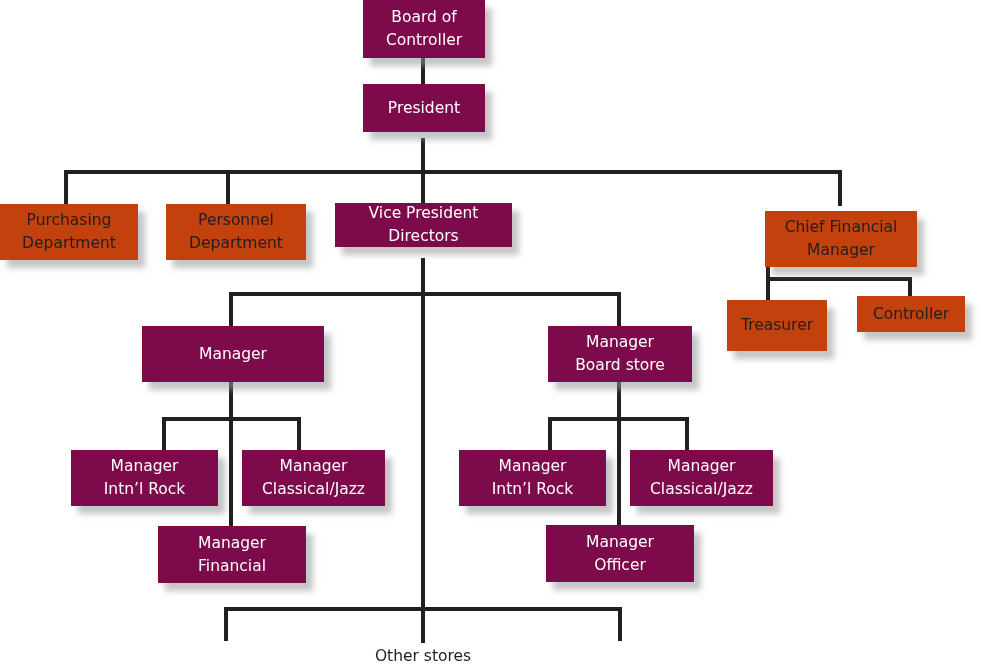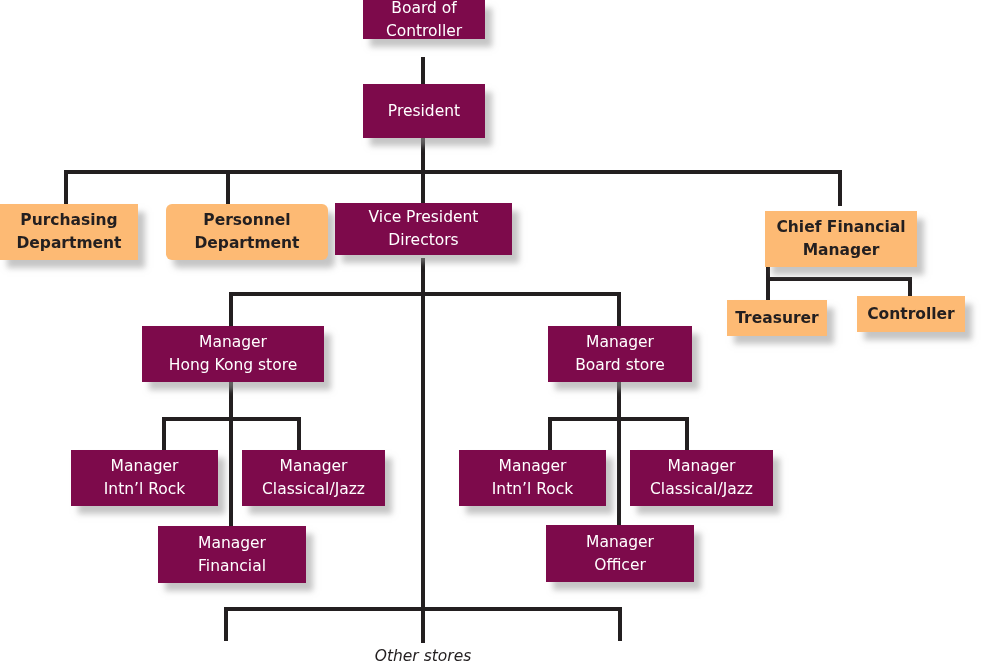--- a/index.html
+++ b/index.html
@@ -5,21 +5,21 @@
     html, body { margin: 0; padding: 0; background: #ffffff; }
     body { width: 981px; height: 669px; position: relative; overflow: hidden;
            font-family: "DejaVu Sans", sans-serif; }
     #chart { position: absolute; left: 0; top: 0; width: 981px; height: 669px; }
     .line { position: absolute; background: #231f20; }
     .box { position: absolute; box-sizing: border-box; display: flex;
            flex-direction: column; align-items: center; justify-content: center;
            text-align: center; font-size: 15.5px; line-height: 23px;
            box-shadow: 7px 8px 6px rgba(150,150,150,0.55); }
     .box.maroon { background: #7d0a4b; color: #ffffff; }
-    .box.yellow { background: #fdba74; color: #231f20; font-weight: bold; }
+    .box.yellow { background: #c2410c; color: #231f20; }
     .box span { display: block; white-space: nowrap; }
     .caption { position: absolute; font-size: 15.5px; color: #231f20; text-align: center; }
   </style>
 </head>
 <body>
 
 <div id="chart">
 
   <div class="line" style="left:421px;top:57px;width:4px;height:28px;"></div>
   <div class="line" style="left:421px;top:138px;width:4px;height:66px;"></div>
@@ -44,53 +44,52 @@
 
   <div class="line" style="left:617px;top:380px;width:4px;height:146px;"></div>
   <div class="line" style="left:548px;top:417px;width:141px;height:4px;"></div>
   <div class="line" style="left:548px;top:417px;width:4px;height:33px;"></div>
   <div class="line" style="left:685px;top:417px;width:4px;height:33px;"></div>
 
   <div class="line" style="left:224px;top:607px;width:398px;height:4px;"></div>
   <div class="line" style="left:224px;top:607px;width:4px;height:34px;"></div>
   <div class="line" style="left:618px;top:607px;width:4px;height:34px;"></div>
 
-  <div class="box maroon" style="left:363px;top:0px;width:122px;height:39px;">
+  <div class="box maroon" style="left:363px;top:0px;width:122px;height:58px;">
     <span>Board of</span>
     <span>Controller</span>
   </div>
-  <div class="box maroon" style="left:363px;top:84px;width:122px;height:54px;">
+  <div class="box maroon" style="left:363px;top:84px;width:122px;height:48px;">
     <span>President</span>
   </div>
   <div class="box yellow" style="left:0px;top:204px;width:138px;height:56px;">
     <span>Purchasing</span>
     <span>Department</span>
   </div>
-  <div class="box yellow" style="left:166px;top:204px;width:162px;height:56px;border-radius:6px;">
+  <div class="box yellow" style="left:166px;top:204px;width:140px;height:56px;">
     <span>Personnel</span>
     <span>Department</span>
   </div>
-  <div class="box maroon" style="left:335px;top:203px;width:177px;height:52px;">
+  <div class="box maroon" style="left:335px;top:203px;width:177px;height:44px;">
     <span>Vice President</span>
     <span>Directors</span>
   </div>
   <div class="box yellow" style="left:765px;top:211px;width:152px;height:56px;">
     <span>Chief Financial</span>
     <span>Manager</span>
   </div>
-  <div class="box yellow" style="left:727px;top:300px;width:100px;height:36px;">
+  <div class="box yellow" style="left:727px;top:300px;width:100px;height:51px;">
     <span>Treasurer</span>
   </div>
   <div class="box yellow" style="left:857px;top:296px;width:108px;height:36px;">
     <span>Controller</span>
   </div>
 
   <div class="box maroon" style="left:142px;top:326px;width:182px;height:56px;">
     <span>Manager</span>
-    <span>Hong Kong store</span>
   </div>
   <div class="box maroon" style="left:548px;top:326px;width:144px;height:56px;">
     <span>Manager</span>
     <span>Board store</span>
   </div>
 
   <div class="box maroon" style="left:71px;top:450px;width:147px;height:56px;">
     <span>Manager</span>
     <span>Intn’l Rock</span>
   </div>
@@ -109,14 +108,14 @@
   </div>
   <div class="box maroon" style="left:630px;top:450px;width:143px;height:56px;">
     <span>Manager</span>
     <span>Classical/Jazz</span>
   </div>
   <div class="box maroon" style="left:546px;top:525px;width:148px;height:57px;">
     <span>Manager</span>
     <span>Officer</span>
   </div>
 
-  <div class="caption" style="left:353px;top:647px;width:140px;font-style:italic;">Other stores</div>
+  <div class="caption" style="left:353px;top:647px;width:140px;">Other stores</div>
 </div>
 
 </body></html>

